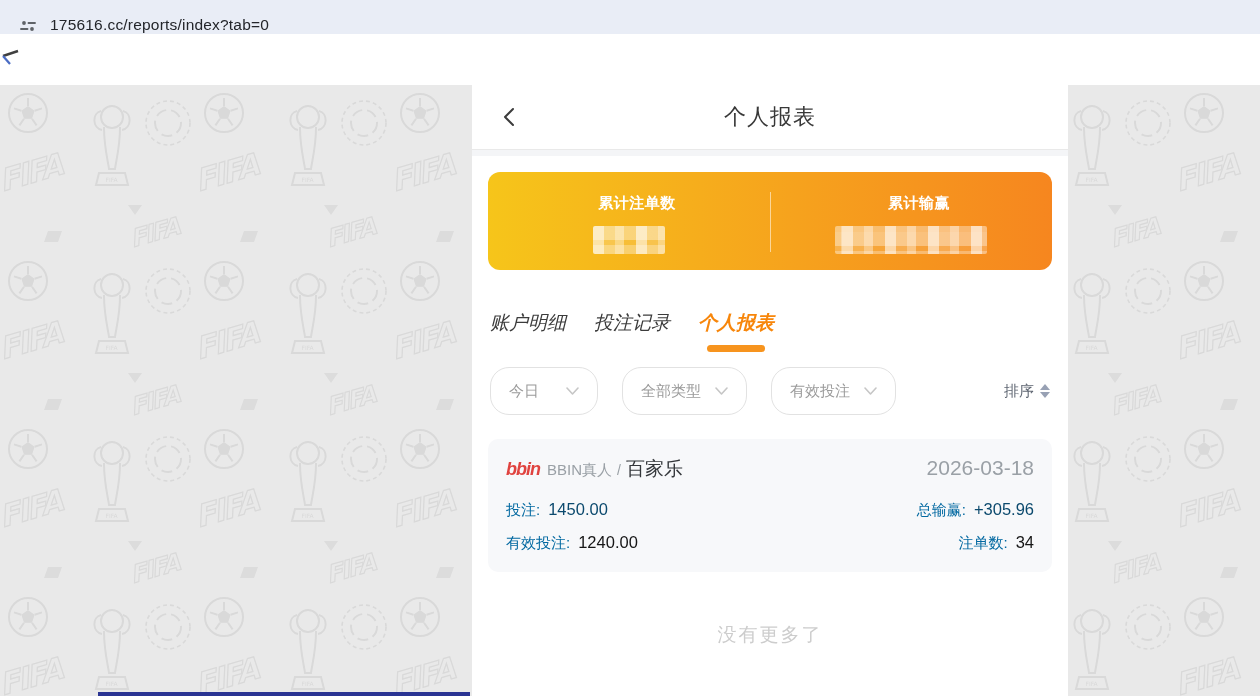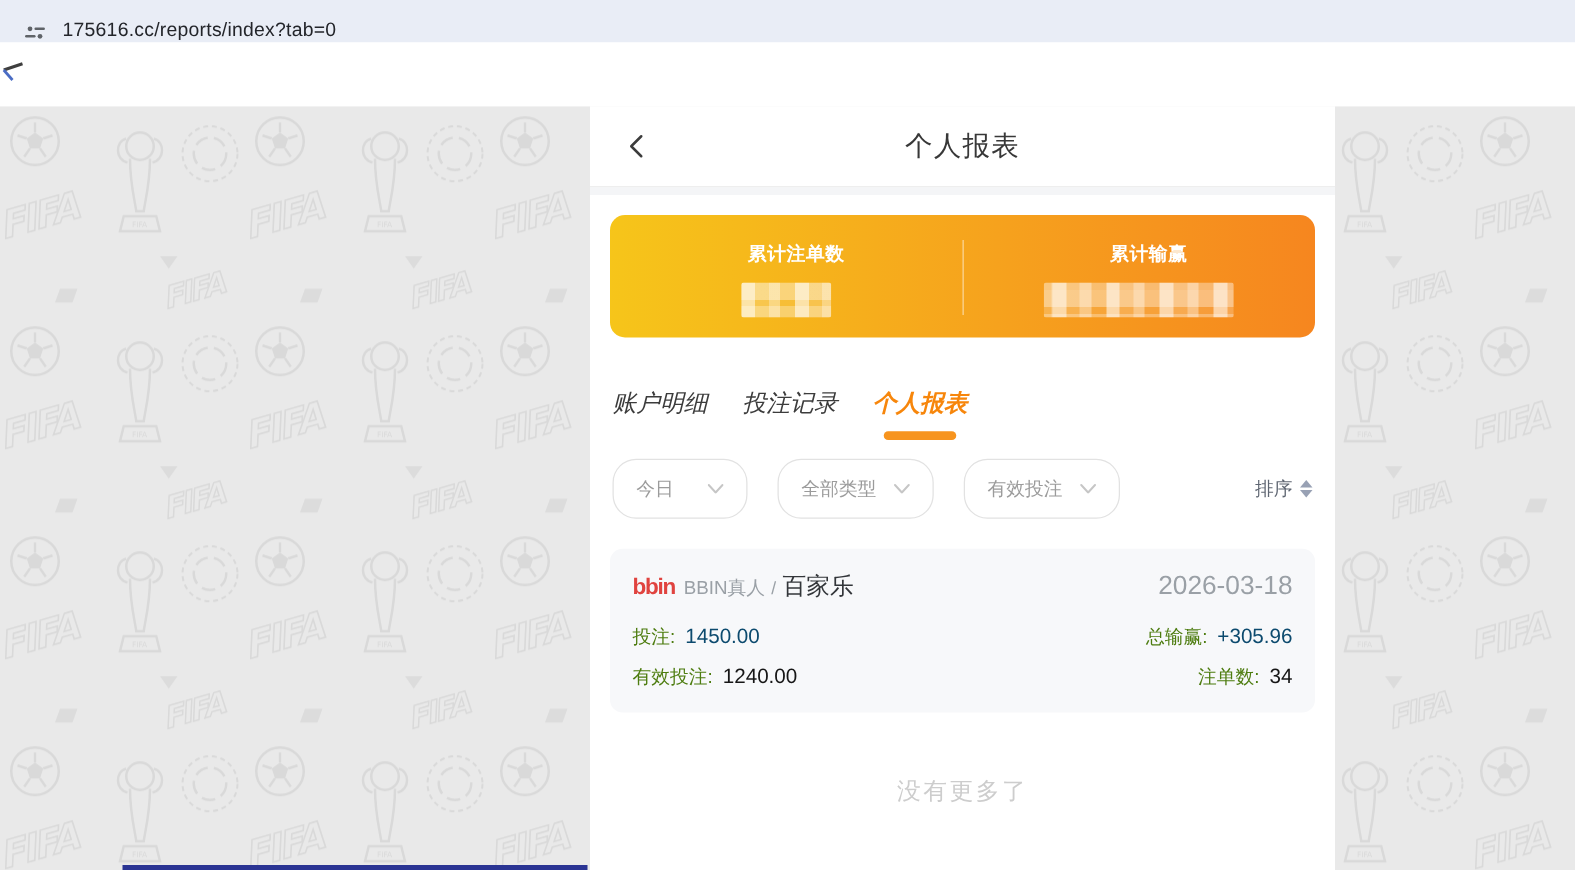--- a/index.html
+++ b/index.html
@@ -71,28 +71,28 @@
   .sort-arrows{display:flex;flex-direction:column;gap:2px;}
   .tri-up{width:0;height:0;border-left:5px solid transparent;border-right:5px solid transparent;
           border-bottom:6px solid #98a1b4;}
   .tri-down{width:0;height:0;border-left:5px solid transparent;border-right:5px solid transparent;
           border-top:6px solid #98a1b4;}
 
   
   .rec-card{margin:24px 16px 0 16px;background:#f7f8fa;border-radius:10px;padding:17px 18px 19px 18px;}
   .rec-row{display:flex;align-items:baseline;}
   .rec-row1{justify-content:space-between;}
-  .brand{color:#e0433f;font-weight:700;font-size:18px;letter-spacing:-1px;}
+  .brand{color:#e0433f;font-weight:700;font-style:italic;font-size:18px;letter-spacing:-1px;}
   .provider{margin-left:7px;color:#9aa0a6;font-size:15px;}
   .sep{margin:0 5px;color:#9aa0a6;font-size:14px;}
   .game{color:#33363a;font-size:19px;}
   .rec-date{color:#9aa0a6;font-size:21px;}
   .rec-row2{margin-top:18px;justify-content:space-between;}
   .rec-row3{margin-top:13px;justify-content:space-between;}
-  .lbl{color:#4d7c0f;font-size:15px;}
+  .lbl{color:#0369a1;font-size:15px;}
   .val{margin-left:8px;font-size:16.5px;color:#161616;}
   .val.green{color:#0c4a6e;}
 
   .empty-text{margin-top:50px;text-align:center;font-size:19px;color:#cdcdcd;letter-spacing:2px;}
 </style>
 </head>
 <body>
 
 <div class="browser-bar">
   <span class="tune-ic">

